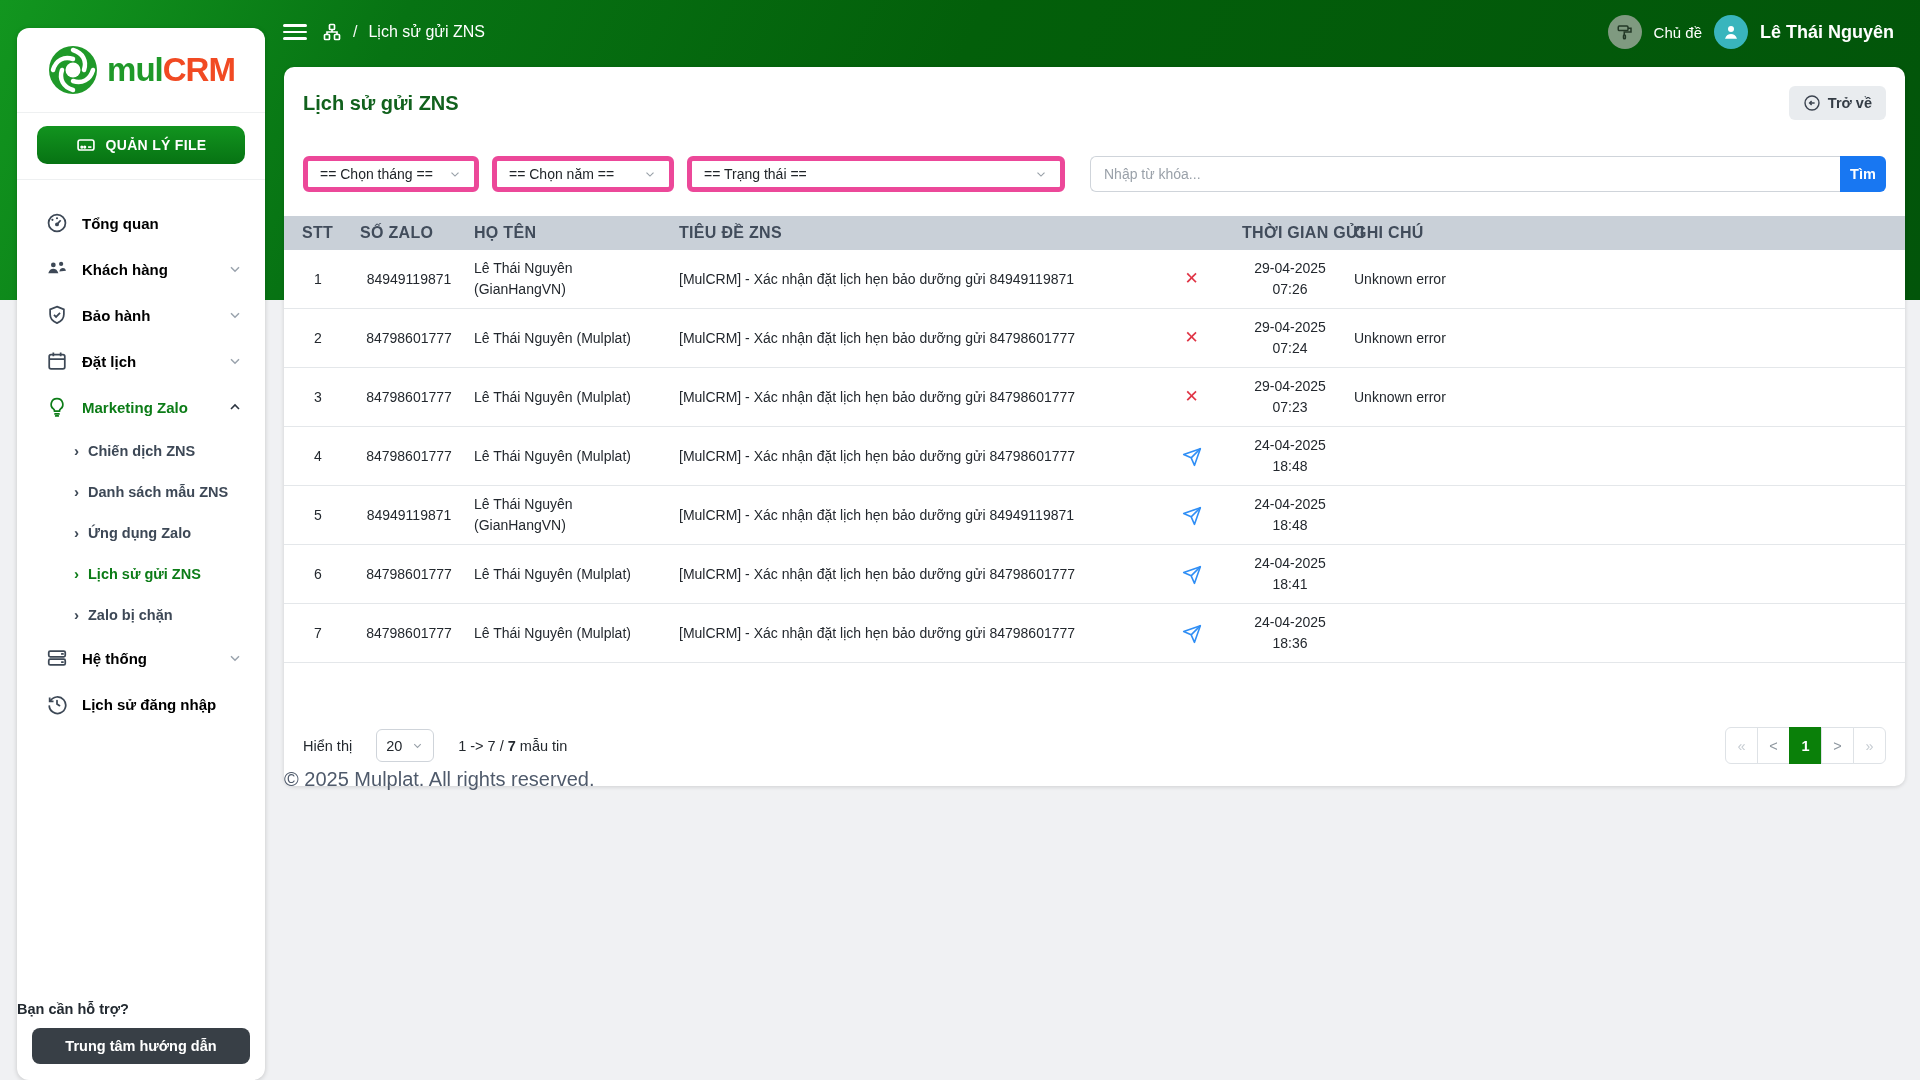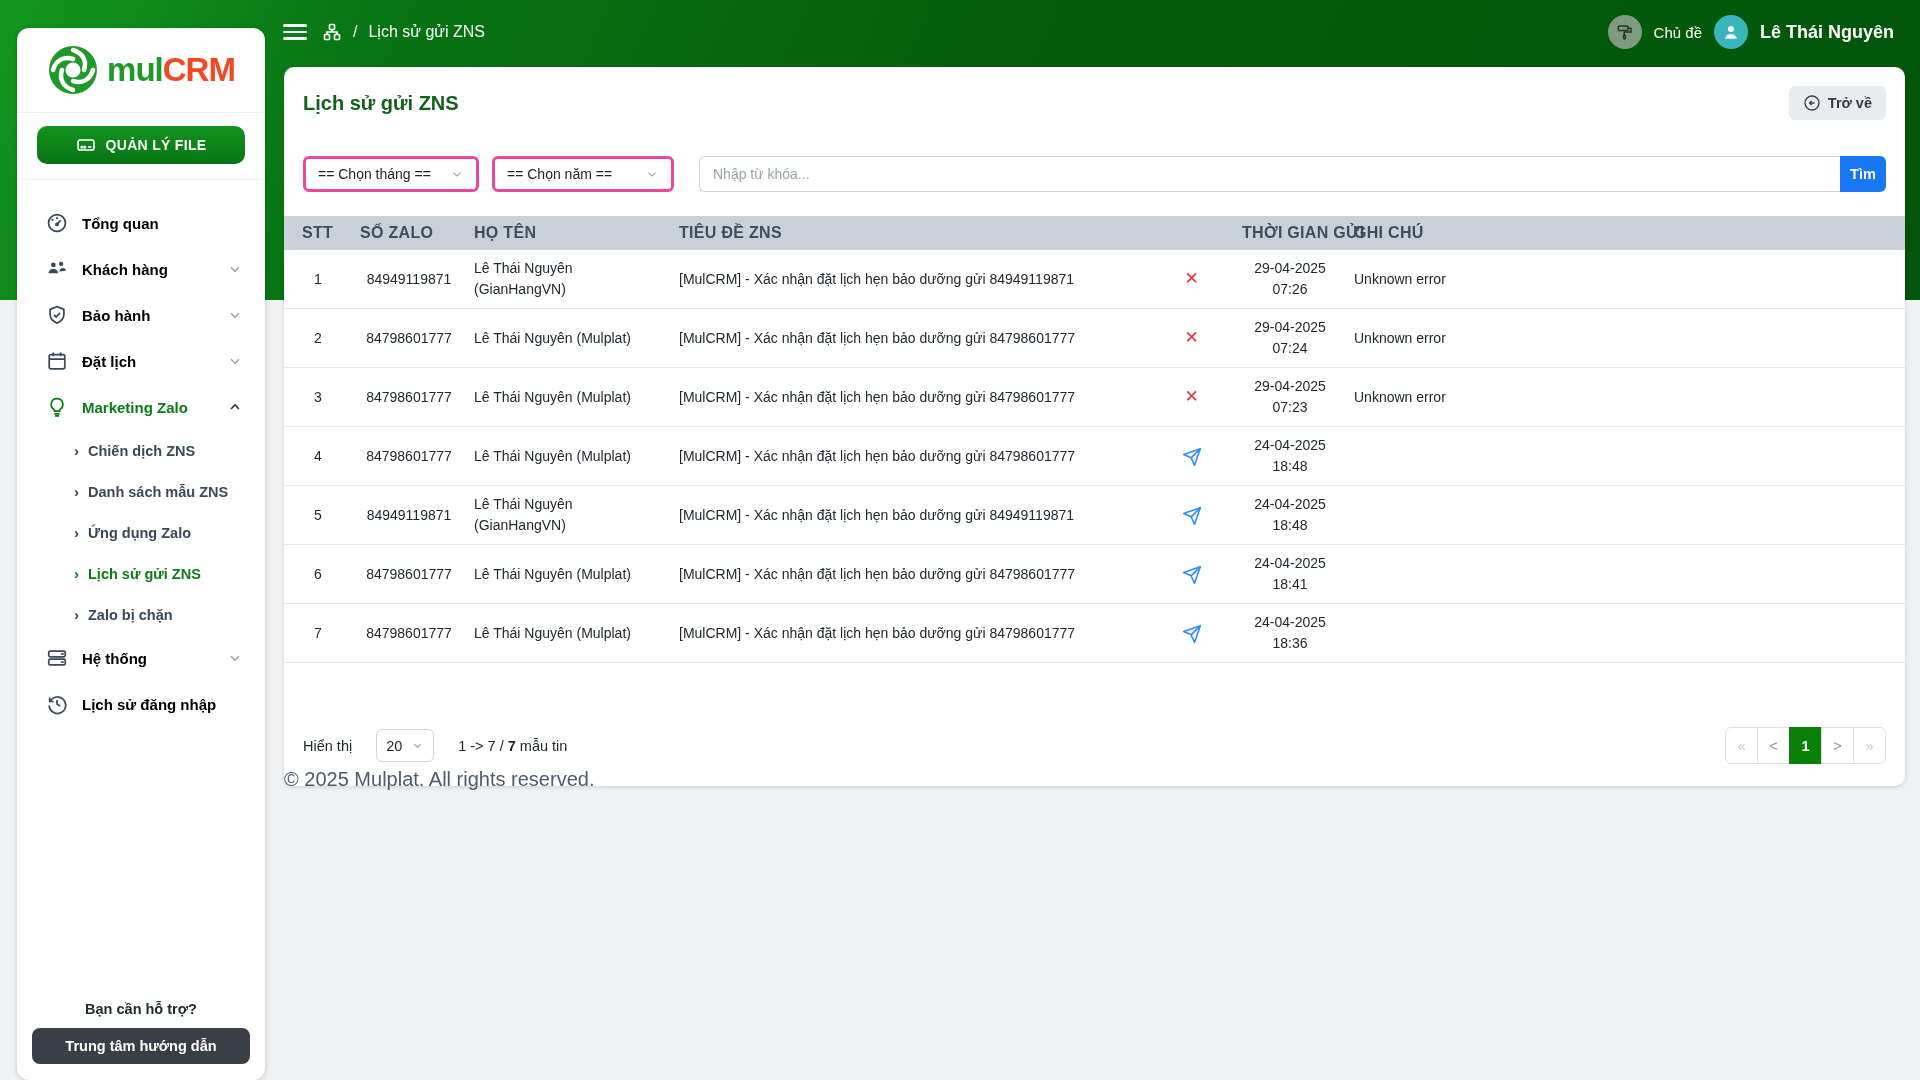--- a/index.html
+++ b/index.html
@@ -61,41 +61,41 @@
   .mi .chev{ color:#9aa3ad; display:flex; }
   .mi.active{ color:var(--accent); }
   .mi.active .chev{ color:#2b3440; }
   .sub{
     height:41px; display:flex; align-items:center; padding-left:57px;
     font-size:14.5px; font-weight:600; color:#3d4856; cursor:pointer;
   }
   .sub .caret{ font-size:15px; font-weight:700; margin-right:9px; line-height:1; }
   .sub.active{ color:var(--accent); }
   .side-spacer{ flex:1; }
-  .help-text{ text-align:center; font-size:14.5px; font-weight:700; color:#232a31; margin-bottom:11px; }
+  .help-text{ font-size:14.5px; font-weight:700; color:#232a31; margin-bottom:11px; }
   .help-btn{
     margin:0 15px 16px; height:36px; border:none; border-radius:8px;
     background:#383f46; color:#fff; font-size:14.5px; font-weight:600; cursor:pointer;
     font-family:inherit;
   }
   
   .card{
     position:absolute; left:284px; top:67px; width:1621px; height:719px;
     background:#fff; border-radius:10px; box-shadow:0 1px 4px rgba(0,0,0,.14);
   }
   .card-head{ padding:17px 19px 0; display:flex; align-items:center; justify-content:space-between; height:55px; }
   .page-title{ font-size:20px; font-weight:800; color:#11611d; }
   .back-btn{
     background:#e9ecef; border:none; border-radius:6px; height:34px; padding:0 14px;
     display:flex; align-items:center; gap:7px; font-size:14.5px; font-weight:600; color:#343c45;
     cursor:pointer; font-family:inherit;
   }
   .filters{ margin:34px 19px 0; display:flex; gap:13px; height:36px; }
   .fselect{
-    border:3px solid #ec4899; border-radius:6px; display:flex; align-items:center;
+    border:5px solid #ec4899; border-radius:6px; display:flex; align-items:center;
     padding:0 12px; font-size:14px; color:#212529; cursor:pointer; background:#fff;
     justify-content:space-between; gap:8px;
   }
   .fselect .chev{ color:#98a0a8; display:flex; }
   .w-month{ width:176px; } .w-year{ width:182px; } .w-status{ width:378px; }
   .search-group{ flex:1; display:flex; margin-left:12px; }
   .search-group input{
     flex:1; border:1px solid #cfd4da; border-right:none; border-radius:6px 0 0 6px;
     padding:0 13px; font-size:14px; color:#212529; outline:none; font-family:inherit;
   }
@@ -358,20 +358,28 @@
     <div class="fselect w-month">
       <span>== Chọn tháng ==</span>
       <span class="chev">
         <svg width="14" height="14" viewBox="0 0 24 24" fill="none" stroke="currentColor" stroke-width="2">
             <path d="M6 9.5l6 6 6-6"></path>
           </svg>
       </span>
     </div>
     <div class="fselect w-year">
       <span>== Chọn năm ==</span>
+      <span class="chev">
+        <svg width="14" height="14" viewBox="0 0 24 24" fill="none" stroke="currentColor" stroke-width="2">
+            <path d="M6 9.5l6 6 6-6"></path>
+          </svg>
+      </span>
+    </div>
+    <div class="fselect w-status">
+      <span>== Trạng thái ==</span>
       <span class="chev">
         <svg width="14" height="14" viewBox="0 0 24 24" fill="none" stroke="currentColor" stroke-width="2">
             <path d="M6 9.5l6 6 6-6"></path>
           </svg>
       </span>
     </div>
     <div class="search-group">
       <input type="text" placeholder="Nhập từ khóa..." style="">
       <button class="search-btn">Tìm</button>
     </div>

